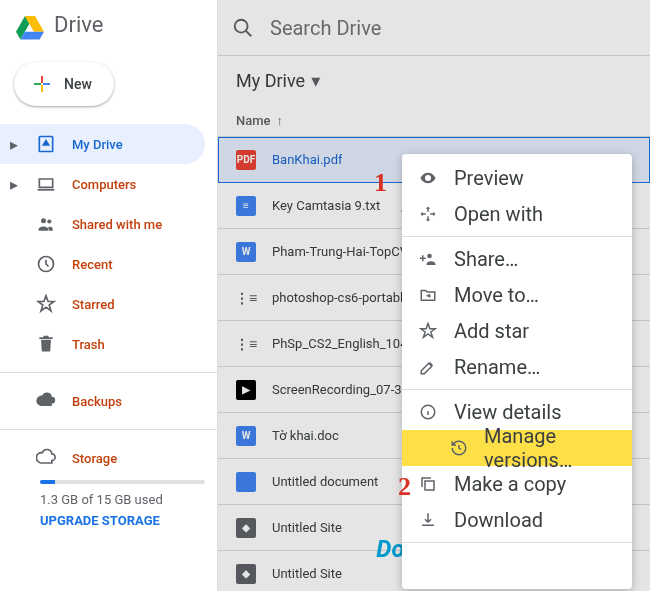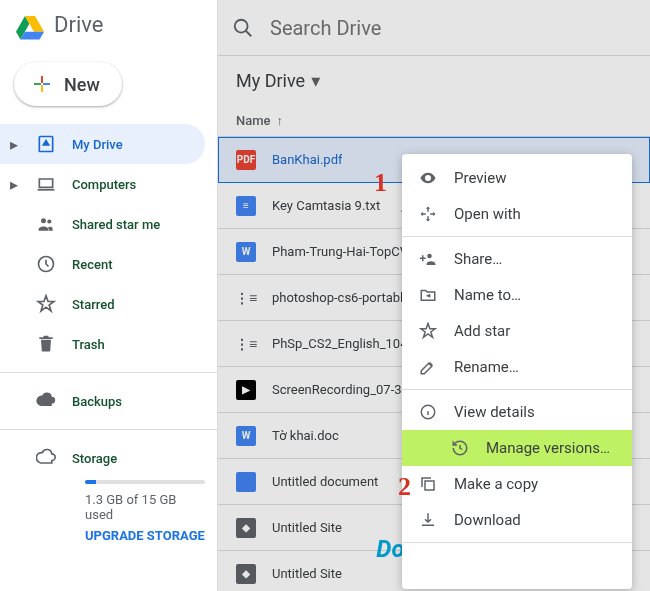--- a/index.html
+++ b/index.html
@@ -3,32 +3,32 @@
 <meta charset="utf-8">
 <style>
 * { margin: 0; padding: 0; box-sizing: border-box; font-family: 'Roboto', Arial, sans-serif; }
 body { width: 650px; height: 591px; overflow: hidden; background: #fff; position: relative; }
 .overlay-dim { position: absolute; inset: 0; background: rgba(0,0,0,0.1); pointer-events: none; z-index: 1; }
 .app { display: flex; height: 591px; }
 .sidebar { width: 218px; background: #fff; border-right: 1px solid #dadce0; z-index: 2; position: relative; }
 .logo-row { display: flex; align-items: flex-start; padding: 12px 16px; gap: 10px; }
 .logo-row .drive-text { font-size: 22px; color: #5f6368; }
 .new-btn { display: inline-flex; align-items: center; gap: 10px; margin: 10px 14px 14px 14px; padding: 10px 22px 10px 16px; border-radius: 24px; box-shadow: 0 1px 3px rgba(0,0,0,0.25), 0 1px 2px rgba(0,0,0,0.12); background: #fff; cursor: pointer; }
-.new-btn .label { font-size: 18px; color: #3c4043; font-weight: 500; }
+.new-btn .label { font-size: 14px; color: #3c4043; font-weight: 500; }
 .nav { padding-top: 4px; }
 .nav-item { display: flex; align-items: center; height: 40px; padding: 0 12px 0 8px; gap: 14px; cursor: pointer; border-radius: 0 20px 20px 0; margin-right: 12px; }
 .nav-item .chev { width: 12px; color: #5f6368; display: flex; justify-content: center; }
 .nav-item .icon { width: 24px; display: flex; justify-content: center; color: #5f6368; }
-.nav-item .label { font-size: 13px; color: #14532d; font-weight: 500; }
+.nav-item .label { font-size: 13px; color: #c2410c; font-weight: 500; }
 .nav-item.active { background: #e8f0fe; }
 .nav-item.active .label { color: #1967d2; }
 .nav-item.active .icon { color: #1967d2; }
 .nav-item.no-chev .chev { visibility: hidden; }
 .nav-divider { height: 1px; background: #dadce0; margin: 8px 0; }
-.storage-block { padding: 0 12px 0 40px; margin-top: -4px; margin-left: 45px; }
+.storage-block { padding: 0 12px 0 40px; margin-top: -4px; }
 .storage-bar { height: 4px; background: #e0e0e0; border-radius: 2px; margin: 6px 0 8px 0; overflow: hidden; }
 .storage-bar .fill { height: 100%; width: 9%; background: #1a73e8; }
 .storage-text { font-size: 13px; color: #5f6368; }
 .upgrade-link { font-size: 13px; color: #1a73e8; font-weight: 700; margin-top: 6px; display: block; }
 .main { flex: 1; background: #fff; position: relative; }
 .searchbar { display: flex; align-items: center; height: 56px; padding: 0 14px; gap: 16px; border-bottom: 1px solid #dadce0; }
 .searchbar .search-icon { color: #5f6368; }
 .searchbar input { border: none; outline: none; font-size: 20px; color: #5f6368; background: transparent; flex: 1; }
 .breadcrumb { display: flex; align-items: center; padding: 14px 18px; gap: 6px; color: #3c4043; font-size: 18px; }
 .breadcrumb .caret { color: #5f6368; }
@@ -36,22 +36,22 @@
 .filelist { }
 .filerow { display: flex; align-items: center; height: 46px; padding: 0 18px; gap: 16px; border-bottom: 1px solid #dadce0; cursor: pointer; }
 .filerow .ficon { width: 20px; height: 20px; display: flex; align-items: center; justify-content: center; font-size: 10px; color: #fff; font-weight: bold; border-radius: 2px; }
 .filerow .fname { font-size: 13px; color: #3c4043; white-space: nowrap; overflow: hidden; text-overflow: ellipsis; }
 .filerow.selected { background: #e8f0fe; outline: 1px solid #1a73e8; outline-offset: -1px; }
 .filerow.selected .fname { color: #1967d2; }
 .shared-icon { color: #5f6368; margin-left: 4px; }
 .ctxmenu { position: absolute; top: 154px; right: 18px; width: 230px; background: #fff; border-radius: 4px; box-shadow: 0 2px 10px rgba(0,0,0,0.25); padding: 6px 0; z-index: 5; }
 .ctxitem { display: flex; align-items: center; height: 36px; padding: 0 16px; gap: 16px; cursor: pointer; }
 .ctxitem .cicon { width: 20px; display: flex; justify-content: center; color: #5f6368; }
-.ctxitem .clabel { font-size: 15px; color: #3c4043; }
-.ctxitem.highlight { background: #bef264; padding-left: 48px; }
+.ctxitem .clabel { font-size: 20px; color: #3c4043; }
+.ctxitem.highlight { background: #fde047; padding-left: 48px; }
 .ctxdivider { height: 1px; background: #dadce0; margin: 4px 0; }
 .annot { position: absolute; font-size: 26px; font-weight: bold; color: #d93025; z-index: 6; font-family: 'Times New Roman', serif; }
 .annot1 { top: 168px; left: 374px; }
 .annot2 { top: 472px; left: 398px; }
 .colordots { position: absolute; bottom: 12px; right: 20px; display: flex; gap: 6px; z-index: 4; }
 .colordots .dot { width: 18px; height: 18px; border-radius: 50%; }
 .watermark { position: absolute; bottom: 28px; right: 120px; z-index: 3; font-family: Arial; font-weight: bold; font-style: italic; font-size: 24px; }
 .watermark .d { color: #0099cc; }
 .watermark .ext { color: #ff9900; font-size: 14px; font-style: normal; }
 svg { display: block; }
@@ -111,21 +111,21 @@
       </div>
       <div class="nav-item no-chev">
         <span class="chev"></span>
         <span class="icon">
             <svg width="20" height="20" viewBox="0 0 24 24" fill="#5f6368">
               <circle cx="9" cy="8" r="3"></circle>
               <circle cx="16" cy="9" r="2.5"></circle>
               <path d="M3 19c0-2.5 3-4 6-4s6 1.5 6 4v1H3zM14.5 16c1.5-1 5.5-1 5.5 2v2h-4"></path>
             </svg>
           </span>
-        <span class="label">Shared star me</span>
+        <span class="label">Shared with me</span>
       </div>
       <div class="nav-item no-chev">
         <span class="chev"></span>
         <span class="icon">
             <svg width="20" height="20" viewBox="0 0 24 24" fill="none" stroke="#5f6368" stroke-width="2">
               <circle cx="12" cy="12" r="9"></circle>
               <path d="M12 7v5l3 3"></path>
             </svg>
           </span>
         <span class="label">Recent</span>
@@ -274,21 +274,21 @@
           </span>
           <span class="clabel">Share…</span>
         </div>
       <div class="ctxitem">
           <span class="cicon">
             <svg width="18" height="18" viewBox="0 0 24 24" fill="none" stroke="#5f6368" stroke-width="2">
               <path d="M3 6h6l2 2h10v11H3z"></path>
               <path d="M10 13h5m0 0l-2-2m2 2l-2 2"></path>
             </svg>
           </span>
-          <span class="clabel">Name to…</span>
+          <span class="clabel">Move to…</span>
         </div>
       <div class="ctxitem">
           <span class="cicon">
             <svg width="18" height="18" viewBox="0 0 24 24" fill="none" stroke="#5f6368" stroke-width="2">
               <path d="M12 2l2.5 7h7l-5.7 4.3 2.2 7-6-4.5-6 4.5 2.2-7L2.5 9h7z"></path>
             </svg>
           </span>
           <span class="clabel">Add star</span>
         </div>
       <div class="ctxitem">

